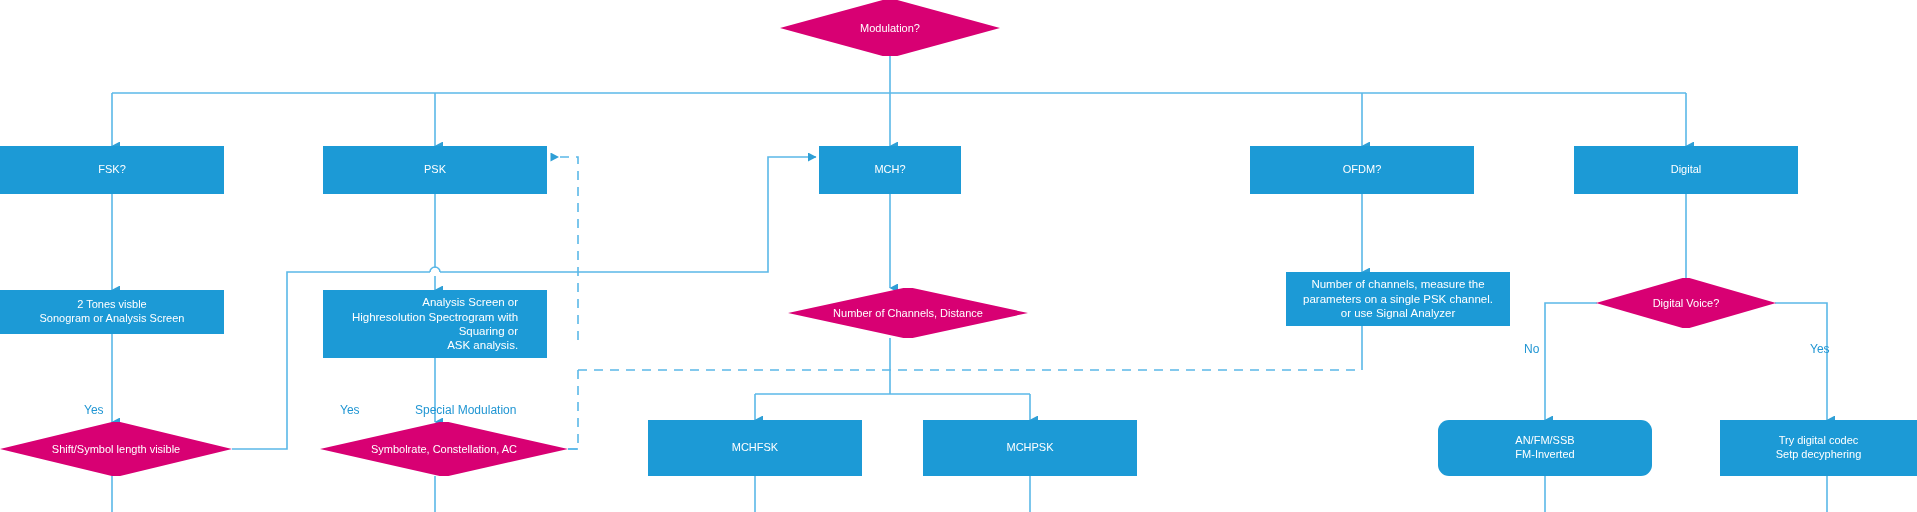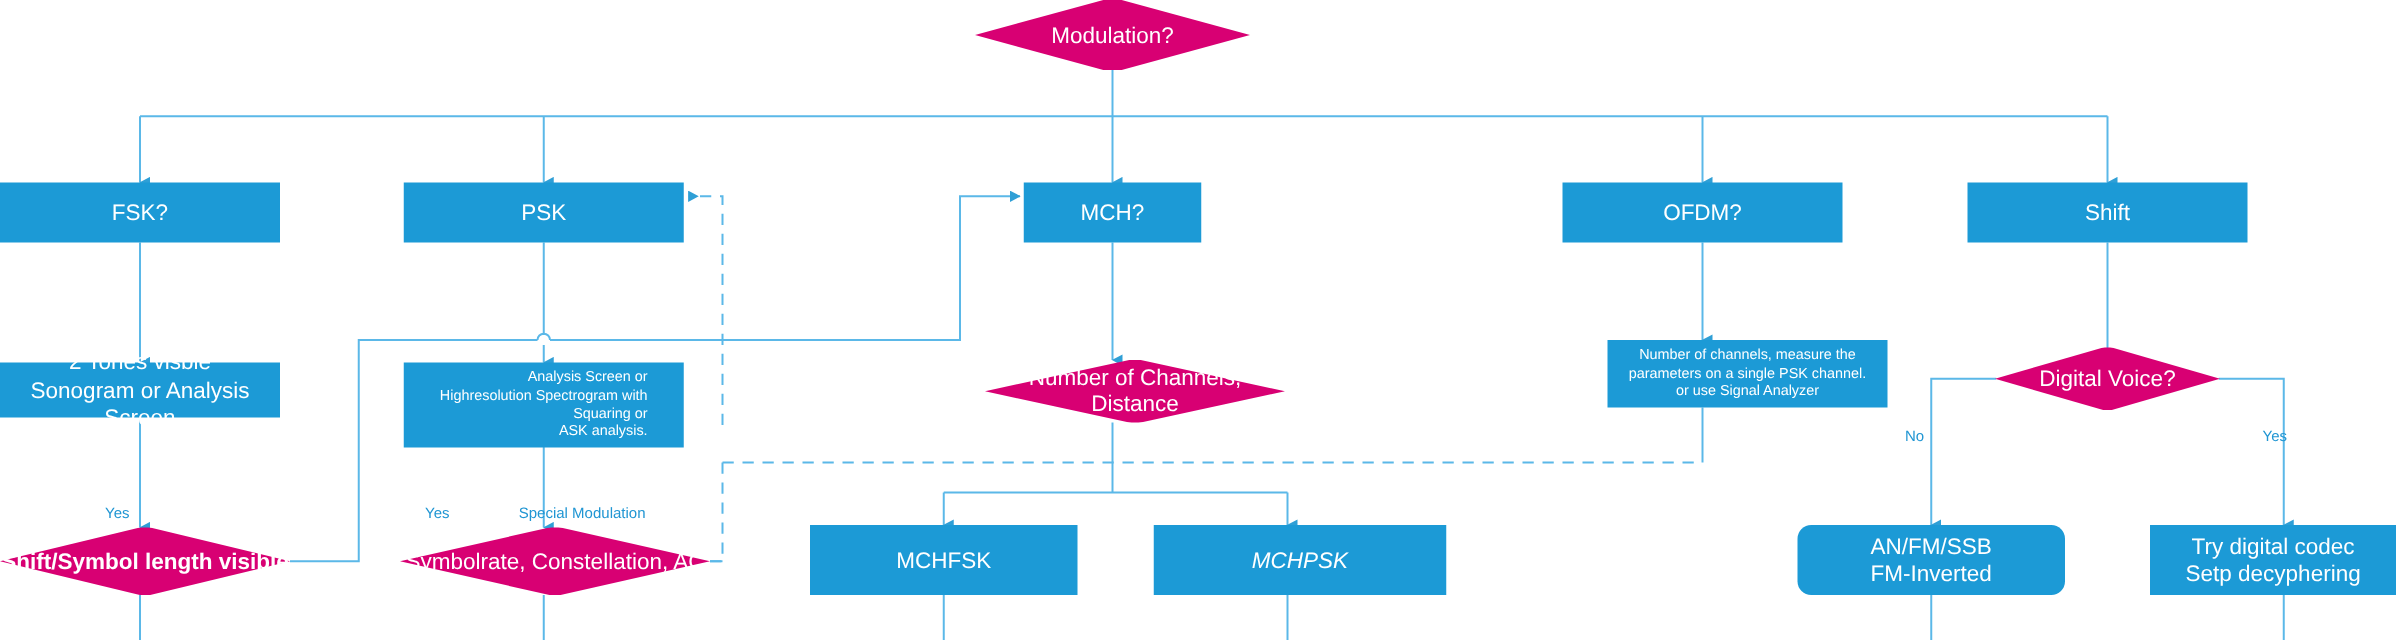--- a/index.html
+++ b/index.html
@@ -32,21 +32,21 @@
     display: flex;
     align-items: center;
     justify-content: center;
     text-align: center;
     color: #ffffff;
     line-height: 1.25;
     white-space: pre-line;
   }
   .box {
     background: #1c9ad6;
-    font-size: 18px;
+    font-size: 11px;
     padding: 4px 6px;
   }
   .box.small-text {
     font-size: 11.5px;
   }
   .diamond-wrap {
     position: absolute;
   }
   .diamond-wrap svg {
     position: absolute;
@@ -56,21 +56,21 @@
   .diamond-label {
     position: absolute;
     left: 0;
     top: 0;
     width: 100%;
     height: 100%;
     display: flex;
     align-items: center;
     justify-content: center;
     color: #ffffff;
-    font-size: 18px;
+    font-size: 11px;
     text-align: center;
     white-space: pre-line;
     pointer-events: none;
   }
   .edge-label {
     position: absolute;
     color: #2196d3;
     font-size: 12px;
     white-space: nowrap;
   }
@@ -170,21 +170,21 @@
 
   <div class="node box" style="left:819px; top:146px; width:142px; height:48px;">
     <span>MCH?</span>
   </div>
 
   <div class="node box" style="left:1250px; top:146px; width:224px; height:48px;">
     <span>OFDM?</span>
   </div>
 
   <div class="node box" style="left:1574px; top:146px; width:224px; height:48px;">
-    <span>Shift</span>
+    <span>Digital</span>
   </div>
 
   <div class="node box" style="left:0px; top:290px; width:224px; height:44px;">
     <span>2 Tones visble
 Sonogram or Analysis Screen</span>
   </div>
 
   <div class="node box small-text" style="left:323px; top:290px; width:224px; height:68px;text-align:right;">
     <span>Analysis Screen or
 Highresolution Spectrogram with
@@ -208,21 +208,21 @@
   <div class="diamond-wrap" style="left:1596px; top:278px; width:180px; height:50px;">
     <svg width="180" height="50" viewBox="0 0 180 50" xmlns="http://www.w3.org/2000/svg">
       <polygon points="90,-1 180,25 90,51 0,25" fill="#d80073"></polygon>
     </svg>
     <div class="diamond-label">Digital Voice?</div>
   </div>
 
   <div class="edge-label" style="left:1524px; top:342px;">No</div>
   <div class="edge-label" style="left:1810px; top:342px;">Yes</div>
 
-  <div class="diamond-wrap" style="left:0px; top:422px; width:232px; height:54px;font-weight:bold;">
+  <div class="diamond-wrap" style="left:0px; top:422px; width:232px; height:54px;">
     <svg width="232" height="54" viewBox="0 0 232 54" xmlns="http://www.w3.org/2000/svg">
       <polygon points="116,-1 232,27 116,55 0,27" fill="#d80073"></polygon>
     </svg>
     <div class="diamond-label">Shift/Symbol length visible</div>
   </div>
 
   <div class="diamond-wrap" style="left:320px; top:422px; width:248px; height:54px;">
     <svg width="248" height="54" viewBox="0 0 248 54" xmlns="http://www.w3.org/2000/svg">
       <polygon points="124,-1 248,27 124,55 0,27" fill="#d80073"></polygon>
     </svg>
@@ -230,21 +230,21 @@
   </div>
 
   <div class="edge-label" style="left:84px; top:403px;">Yes</div>
   <div class="edge-label" style="left:340px; top:403px;">Yes</div>
   <div class="edge-label" style="left:415px; top:403px;">Special Modulation</div>
 
   <div class="node box" style="left:648px; top:420px; width:214px; height:56px;">
     <span>MCHFSK</span>
   </div>
 
-  <div class="node box" style="left:923px; top:420px; width:234px; height:56px;font-style:italic;">
+  <div class="node box" style="left:923px; top:420px; width:214px; height:56px;">
     <span>MCHPSK</span>
   </div>
 
   <div class="node box" style="left:1438px; top:420px; width:214px; height:56px;border-radius:11px;">
     <span>AN/FM/SSB
 FM-Inverted</span>
   </div>
 
   <div class="node box" style="left:1720px; top:420px; width:197px; height:56px;">
     <span>Try digital codec

